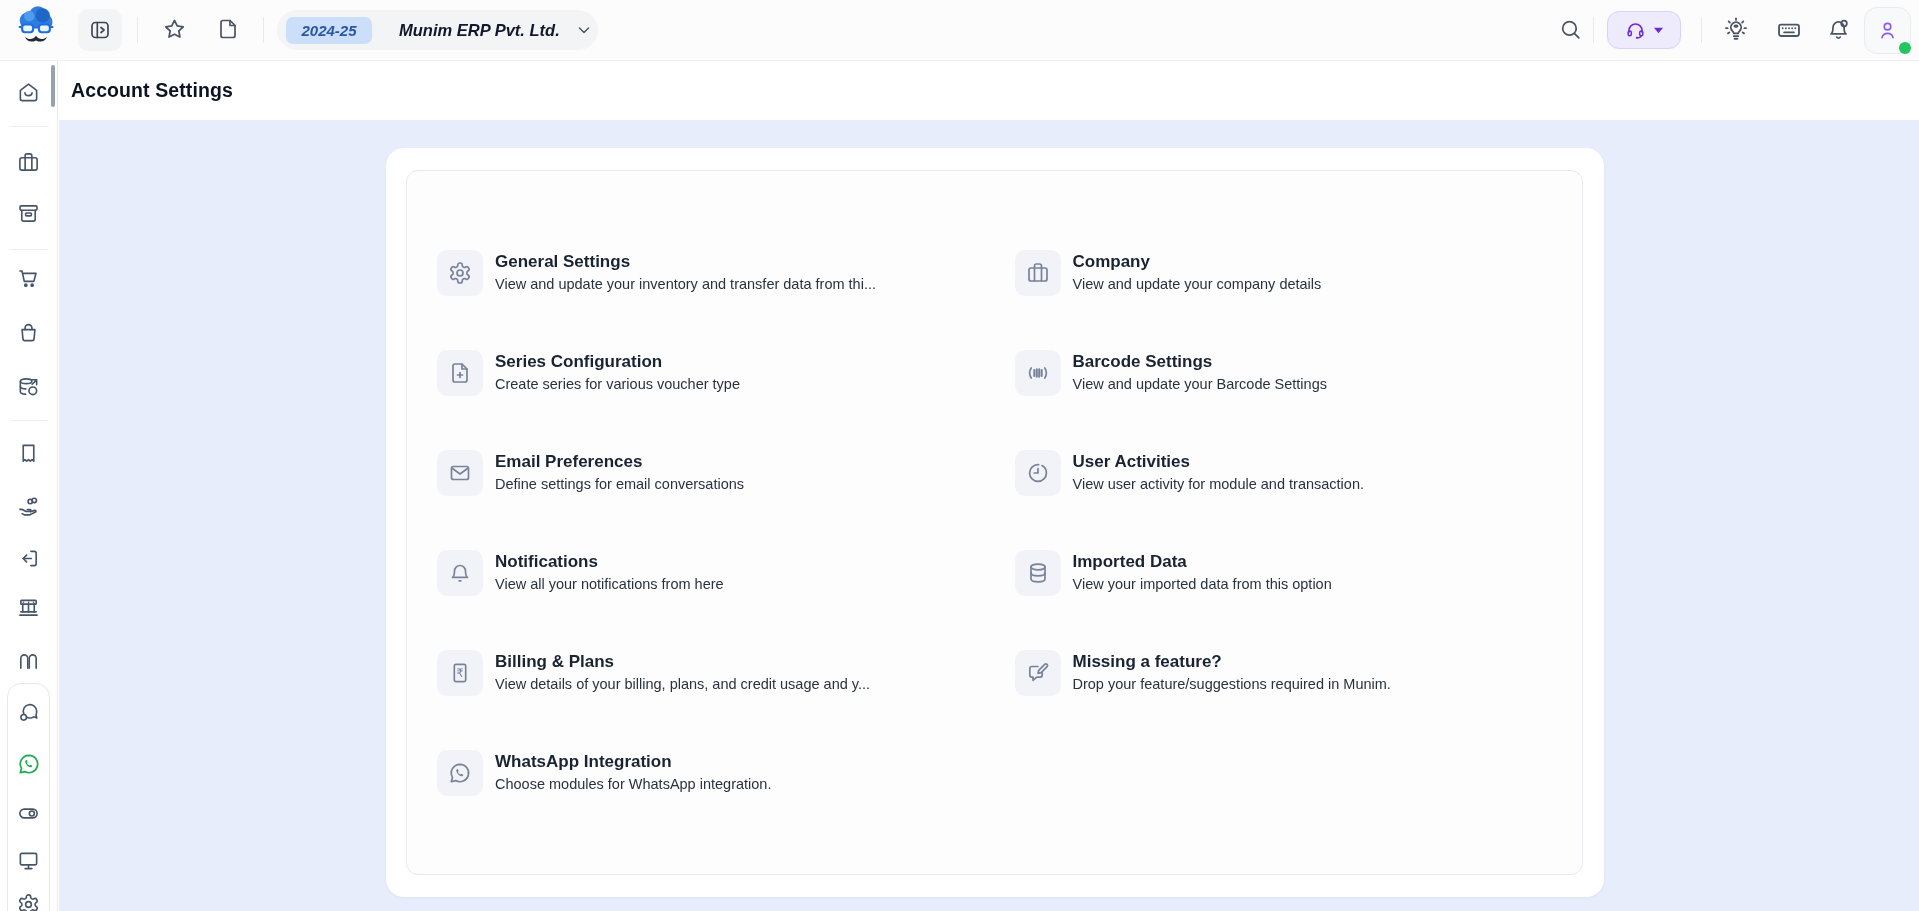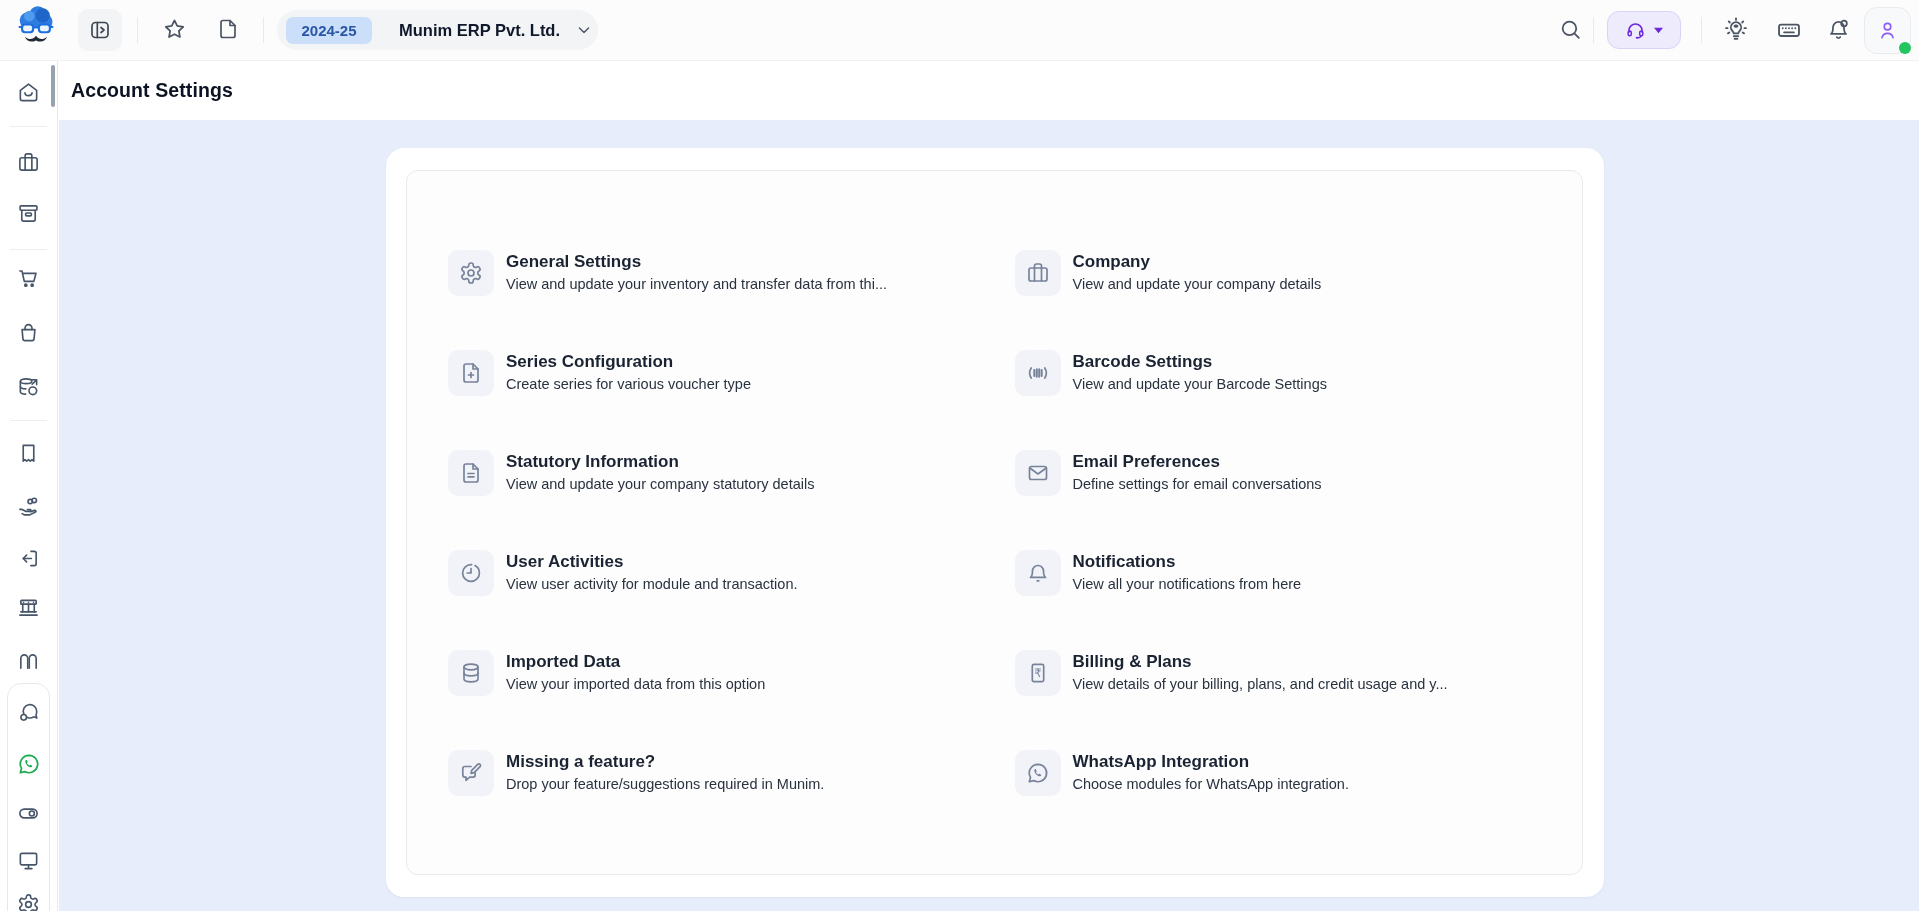--- a/index.html
+++ b/index.html
@@ -5,21 +5,21 @@
   * { margin:0; padding:0; box-sizing:border-box; }
   html,body { width:1919px; height:911px; }
   body {
     font-family:"Liberation Sans","DejaVu Sans",sans-serif;
     background:#ffffff; position:relative; overflow:hidden; color:#1b2534;
   }
   svg { display:block; }
   .stroke-ic { fill:none; stroke:currentColor; stroke-width:1.7; stroke-linecap:round; stroke-linejoin:round; }
 
   
-  .topbar { position:absolute; left:0; top:0; width:1919px; height:61px; background:#fcfcfd; border-bottom:1px solid #eef0f3; z-index:5; }
+  .topbar { position:absolute; left:0; top:0; width:1919px; height:61px; background:#fcfcfd; border-bottom:1px solid #eef0f3; z-index:5;font-style:italic; }
   .logo { position:absolute; left:13px; top:3px; width:46px; height:46px; cursor:pointer; }
   .tb-btn { position:absolute; top:9px; width:44px; height:42px; border:none; border-radius:10px; background:#f3f4f6; display:flex; align-items:center; justify-content:center; color:#3f4757; cursor:pointer; }
   .tb-ic { position:absolute; top:17px; color:#4b5563; cursor:pointer; }
   .vdiv { position:absolute; top:17px; width:1px; height:26px; background:#e7e9ed; }
   .company-pill { position:absolute; left:277px; top:10px; width:321px; height:40px; border-radius:21px; background:#f3f4f6; display:flex; align-items:center; cursor:pointer; }
   .fy-badge { margin-left:9px; width:86px; height:27px; border-radius:7px; background:#cbdffa; color:#2a57a5; font-size:15px; font-weight:700; display:flex; align-items:center; justify-content:center; }
   .company-name { margin-left:27px; font-size:16.5px; font-weight:600; color:#10182b; }
   .company-pill .chev { margin-left:14px; color:#4b5563; }
   .support-pill { position:absolute; left:1607px; top:11px; width:74px; height:38px; border-radius:12px; background:#edebfc; border:1px solid #d9d3f8; display:flex; align-items:center; justify-content:center; gap:7px; color:#6d28d9; cursor:pointer; }
   .profile-btn { position:absolute; left:1864px; top:7px; width:47px; height:47px; border-radius:13px; background:#f8f9fb; border:1px solid #e9ebf0; display:flex; align-items:center; justify-content:center; color:#8b5cf6; cursor:pointer; }
@@ -33,21 +33,21 @@
   .s-thumb { position:absolute; left:51px; top:4px; width:4px; height:42px; border-radius:3px; background:#98a1b0; }
   .wa-green { color:#1daa50 !important; }
 
   
   .titlebar { position:absolute; left:59px; top:61px; width:1860px; height:59px; background:#ffffff; display:flex; align-items:center; }
   .page-title { margin-left:12px; font-size:19.5px; font-weight:600; color:#0c1322; letter-spacing:.1px; }
 
   
   .content { position:absolute; left:59px; top:120px; width:1860px; height:791px; background:#e7edfb; }
   .panel { position:absolute; left:327px; top:28px; width:1218px; height:749px; background:#ffffff; border-radius:18px; box-shadow:0 1px 3px rgba(30,41,80,.05); }
-  .card { position:absolute; inset:22px 21px 22px 20px; background:#fdfdfe; border:1px solid #e8eaee; border-radius:12px; padding:1px 21px; display:grid; grid-template-columns:1fr 1fr; grid-auto-rows:100px; align-content:center; }
+  .card { position:absolute; inset:22px 21px 22px 20px; background:#fdfdfe; border:1px solid #e8eaee; border-radius:12px; padding:1px 10px; display:grid; grid-template-columns:1fr 1fr; grid-auto-rows:100px; align-content:center; }
   .cell { display:flex; align-items:center; padding-left:20px; border-radius:10px; position:relative; cursor:pointer; }
   .cell.active { background:#ebf0fd; }
   .tile { width:46px; height:46px; border-radius:10px; background:#f1f3f8; display:flex; align-items:center; justify-content:center; color:#78839a; flex:0 0 46px; }
   .cell.active .tile { background:#f5f7fc; }
   .ctext { margin-left:12px; }
   .ctitle { font-size:17px; font-weight:700; color:#1a2332; line-height:1.2; }
   .cdesc { font-size:14.5px; color:#29323f; margin-top:3px; line-height:1.25; }
   .red-box { position:absolute; inset:-5px -7px; border:5px solid #ee1313; border-radius:8px; pointer-events:none; z-index:3; }
 </style>
 </head>
@@ -331,33 +331,20 @@
               <path d="M5.2 7c-1.9 3-1.9 7 0 10"></path>
               <path d="M18.8 7c1.9 3 1.9 7 0 10"></path>
               <path d="M8.3 9v6M10.8 8.3v7.4M13.2 8.3v7.4M15.7 9v6" stroke-width="2"></path>
             </svg>
         </span>
         <div class="ctext">
             <div class="ctitle">Barcode Settings</div>
             <div class="cdesc">View and update your Barcode Settings</div>
           </div>
       </div>
-      <div class="cell">
-        <span class="tile">
-          <svg class="stroke-ic" width="24" height="24" viewBox="0 0 24 24">
-              <path d="M14 3H7a2 2 0 0 0-2 2v14a2 2 0 0 0 2 2h10a2 2 0 0 0 2-2V8z"></path>
-              <path d="M14 3v5h5"></path>
-              <path d="M9 12.5h6M9 15.8h6"></path>
-            </svg>
-        </span>
-        <div class="ctext">
-            <div class="ctitle">Statutory Information</div>
-            <div class="cdesc">View and update your company statutory details</div>
-          </div>
-      </div>
 
       <div class="cell">
         <span class="tile">
           <svg class="stroke-ic" width="24" height="24" viewBox="0 0 24 24">
               <rect x="3.5" y="5.5" width="17" height="13" rx="2"></rect>
               <path d="M4.5 7.5 12 13l7.5-5.5"></path>
             </svg>
         </span>
         <div class="ctext">
             <div class="ctitle">Email Preferences</div>

